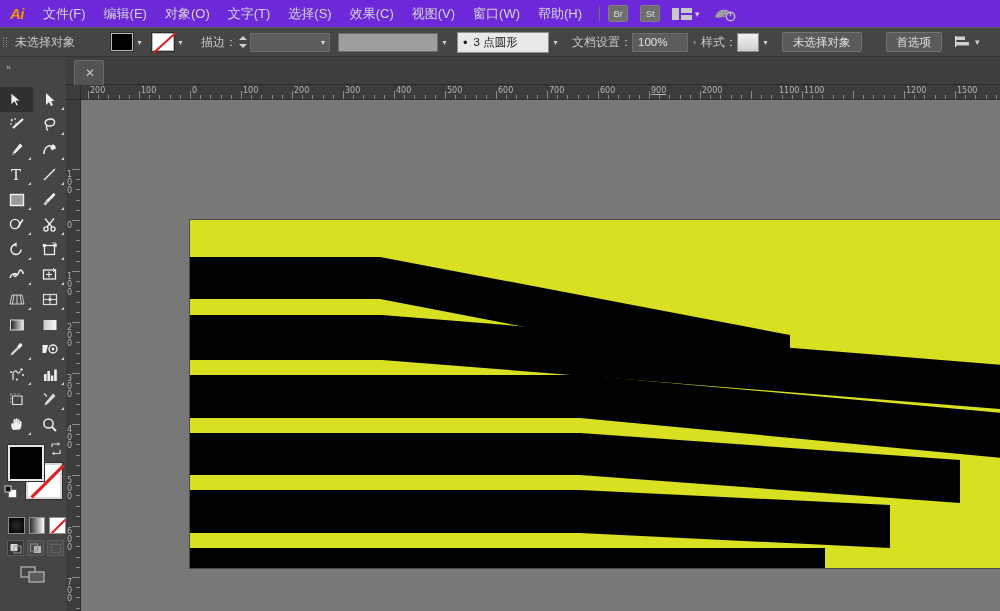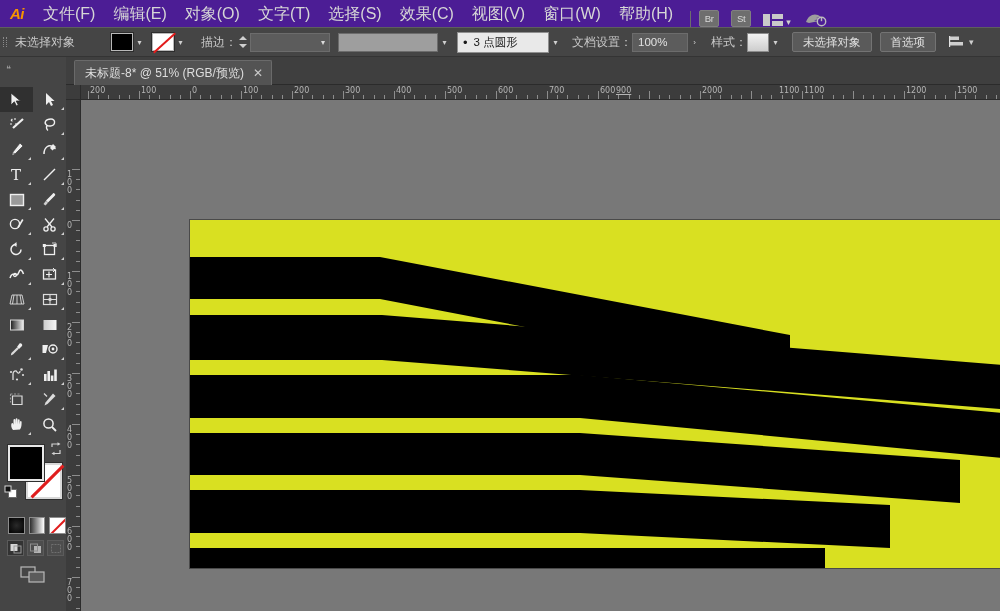--- a/index.html
+++ b/index.html
@@ -9,29 +9,29 @@
     font-family:"Liberation Sans","DejaVu Sans",sans-serif;
     font-size:12px;
     color:#d4d4d4;
     -webkit-font-smoothing:antialiased;
   }
   #app { position:relative; width:1000px; height:611px; }
 
   
   .menubar {
     position:absolute; left:0; top:0; width:1000px; height:27px;
-    background:#4c1d95; display:flex; align-items:flex-end;
+    background:#6d28d9; display:flex; align-items:center;
   }
   .ai-logo {
     width:34px; height:27px; display:flex; align-items:center; justify-content:center;
     color:#f79400; font-weight:bold; font-size:15px; font-style:italic;
     letter-spacing:-0.5px;
   }
   .menu-item {
-    padding:0 9px; height:27px; line-height:27px; font-size:16px; color:#d6d6d6;
+    padding:0 9px; height:27px; line-height:27px; font-size:13px; color:#d6d6d6;
     white-space:nowrap; cursor:default;
   }
   .mb-sep { width:1px; height:16px; background:#6d6d6d; margin:0 8px; }
   .mb-btn {
     width:20px; height:17px; background:#6e6e6e; border:1px solid #808080;
     border-radius:2px; color:#d9d9d9; font-size:9.5px; text-align:center;
     line-height:15px; margin-right:12px; letter-spacing:-0.3px;
   }
   .arrange-icon { width:20px; height:14px; position:relative; margin-right:3px; }
   .arrange-icon i { position:absolute; background:#c9c9c9; display:block; }
@@ -268,44 +268,43 @@
         <span class="bullet">•</span>
         <span>3 点圆形</span>
       </span>
     </div>
     <div class="dd-caret">▾</div>
 
     <div class="opt-label" style="margin-left:10px;">文档设置：</div>
     <div class="opacity-box">100%</div>
     <div class="dd-caret">›</div>
 
-    <div class="opt-label" style="margin-left:10px;">样式：</div>
+    <div class="opt-label" style="">样式：</div>
     <div class="style-sw"></div>
     <div class="dd-caret">▾</div>
 
     <div class="opt-btn" style="margin-left:10px;">未选择对象</div>
-    <div class="opt-btn" style="margin-left:8px;">首选项</div>
+    <div class="opt-btn" style="margin-left:24px;">首选项</div>
 
     <div style="margin-left:12px;display:flex;align-items:center;">
       <svg width="17" height="14" viewBox="0 0 17 14">
         <rect x="1" y="1.5" width="10" height="3.5" fill="#cfcfcf"></rect>
         <rect x="1" y="7" width="14" height="3.5" fill="#cfcfcf"></rect>
         <rect x="1" y="1" width="1.2" height="11" fill="#e3e3e3"></rect>
       </svg>
       <span class="chev" style="margin-left:4px;">▾</span>
     </div>
   </div>
 
   <div class="tool-grip">
     <div class="dots">❝</div>
   </div>
 
   <div class="tabbar">
     <div class="doc-tab">
-      <span>未标题-8* @ 51% (RGB/预览)</span>
       <span class="tab-close">✕</span>
     </div>
   </div>
 
   <div class="toolbar">
     <div class="tool-grid">
 
       <div class="tool active">
         <svg width="13" height="15" viewBox="0 0 13 15">
             <path d="M1 1 L1 13 L4.3 9.8 L6.4 14 L8.3 13.1 L6.2 9 L10.5 9 Z" fill="#efefef" stroke="#2c2c2c" stroke-width="0.8"></path>
@@ -638,21 +637,21 @@
       <div class="rh-tick" style="left: 501.4px; height: 4px;"></div>
       <div class="rh-tick" style="left: 511.6px; height: 4px;"></div>
       <div class="rh-tick" style="left: 521.8px; height: 4px;"></div>
       <div class="rh-tick" style="left: 532px; height: 8px;"></div>
       <div class="rh-lab" style="left: 534px;">600</div>
       <div class="rh-tick" style="left: 542.2px; height: 4px;"></div>
       <div class="rh-tick" style="left: 552.4px; height: 4px;"></div>
       <div class="rh-tick" style="left: 562.6px; height: 4px;"></div>
       <div class="rh-tick" style="left: 572.8px; height: 4px;"></div>
       <div class="rh-tick" style="left: 583px; height: 8px;"></div>
-      <div class="rh-lab" style="left: 550px; text-decoration: underline;">900</div>
+      <div class="rh-lab" style="left: 585px; text-decoration: underline;">900</div>
       <div class="rh-tick" style="left: 593.2px; height: 4px;"></div>
       <div class="rh-tick" style="left: 603.4px; height: 4px;"></div>
       <div class="rh-tick" style="left: 613.6px; height: 4px;"></div>
       <div class="rh-tick" style="left: 623.8px; height: 4px;"></div>
       <div class="rh-tick" style="left: 634px; height: 8px;"></div>
       <div class="rh-lab" style="left: 636px;">2000</div>
       <div class="rh-tick" style="left: 644.2px; height: 4px;"></div>
       <div class="rh-tick" style="left: 654.4px; height: 4px;"></div>
       <div class="rh-tick" style="left: 664.6px; height: 4px;"></div>
       <div class="rh-tick" style="left: 674.8px; height: 4px;"></div>

